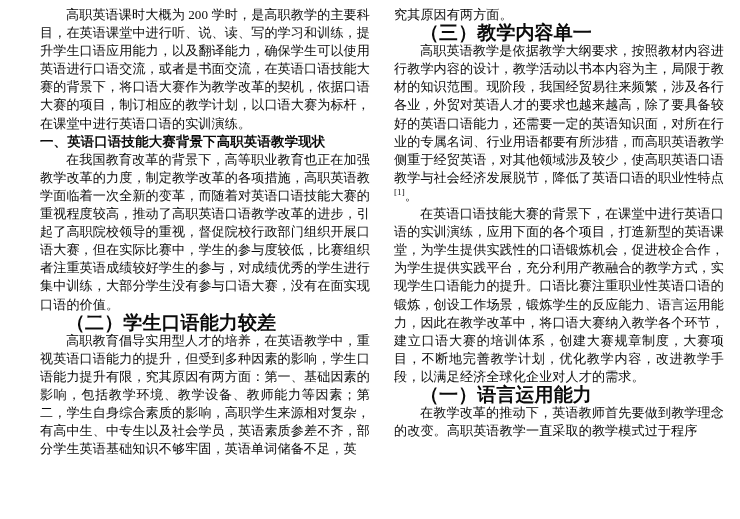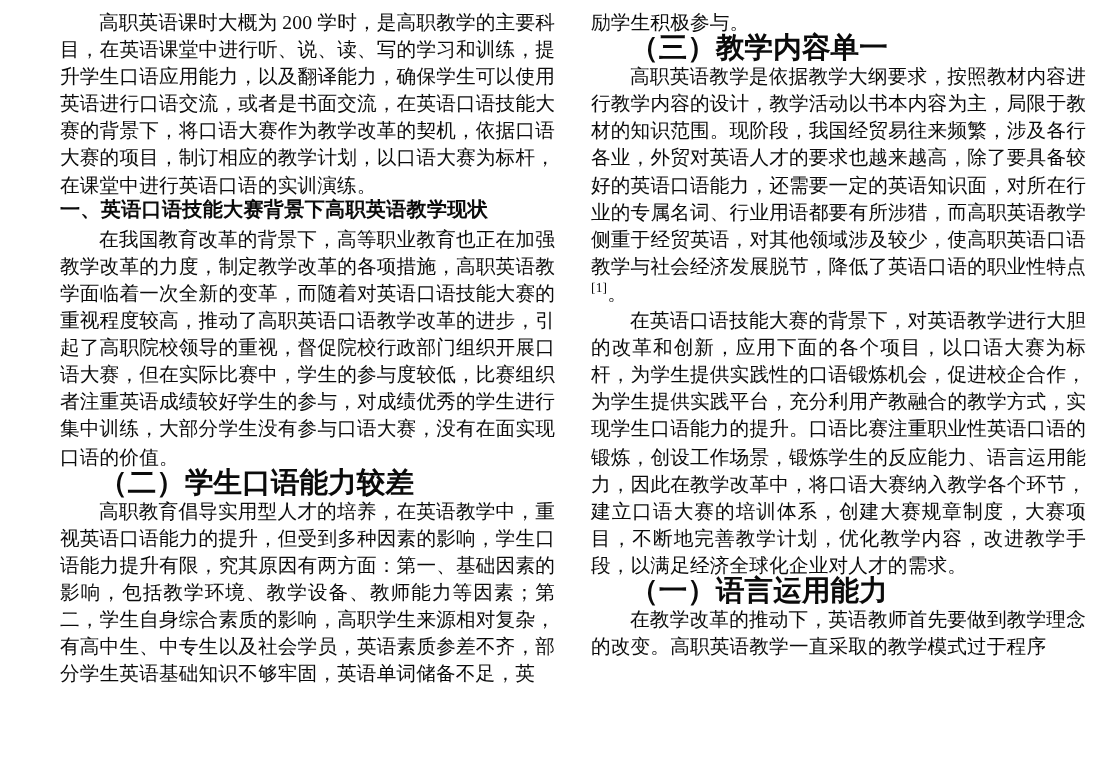--- a/index.html
+++ b/index.html
@@ -46,21 +46,20 @@
   .indent2 {
     text-indent: 26px;
   }
   .heading1 {
     font-size: 13.4px;
     line-height: 18.1px;
     font-weight: bold;
     text-indent: 0;
     letter-spacing: 0.2px;
     text-align: justify;
-    font-family: Liberation Mono, monospace;
   }
   .heading2 {
     font-size: 19px;
     line-height: 18.1px;
     text-indent: 26px;
     letter-spacing: 0.1px;
   }
   .sup {
     font-size: 9px;
     vertical-align: super;
@@ -74,21 +73,21 @@
 
   <div class="col col-left">
     <p class="para indent2">高职英语课时大概为 200 学时，是高职教学的主要科目，在英语课堂中进行听、说、读、写的学习和训练，提升学生口语应用能力，以及翻译能力，确保学生可以使用英语进行口语交流，或者是书面交流，在英语口语技能大赛的背景下，将口语大赛作为教学改革的契机，依据口语大赛的项目，制订相应的教学计划，以口语大赛为标杆，在课堂中进行英语口语的实训演练。</p>
     <h2 class="heading1">一、英语口语技能大赛背景下高职英语教学现状</h2>
     <p class="para indent2">在我国教育改革的背景下，高等职业教育也正在加强教学改革的力度，制定教学改革的各项措施，高职英语教学面临着一次全新的变革，而随着对英语口语技能大赛的重视程度较高，推动了高职英语口语教学改革的进步，引起了高职院校领导的重视，督促院校行政部门组织开展口语大赛，但在实际比赛中，学生的参与度较低，比赛组织者注重英语成绩较好学生的参与，对成绩优秀的学生进行集中训练，大部分学生没有参与口语大赛，没有在面实现口语的价值。</p>
     <h3 class="para heading2">（二）学生口语能力较差</h3>
     <p class="para indent2">高职教育倡导实用型人才的培养，在英语教学中，重视英语口语能力的提升，但受到多种因素的影响，学生口语能力提升有限，究其原因有两方面：第一、基础因素的影响，包括教学环境、教学设备、教师能力等因素；第二，学生自身综合素质的影响，高职学生来源相对复杂，有高中生、中专生以及社会学员，英语素质参差不齐，部分学生英语基础知识不够牢固，英语单词储备不足，英</p>
   </div>
 
   <div class="col col-right">
-    <p class="para">励学生积极参与。</p>
+    <p class="para">究其原因有两方面。</p>
     <h3 class="para heading2">（三）教学内容单一</h3>
     <p class="para indent2"><span>高职英语教学是依据教学大纲要求，按照教材内容进行教学内容的设计，教学活动以书本内容为主，局限于教材的知识范围。现阶段，我国经贸易往来频繁，涉及各行各业，外贸对英语人才的要求也越来越高，除了要具备较好的英语口语能力，还需要一定的英语知识面，对所在行业的专属名词、行业用语都要有所涉猎，而高职英语教学侧重于经贸英语，对其他领域涉及较少，使高职英语口语教学与社会经济发展脱节，降低了英语口语的职业性特点</span><span class="sup">[1]</span><span>。</span></p>
-    <p class="para indent2">在英语口语技能大赛的背景下，对英语教学进行大胆的改革和创新，应用下面的各个项目，以口语大赛为标杆，为学生提供实践性的口语锻炼机会，促进校企合作，为学生提供实践平台，充分利用产教融合的教学方式，实现学生口语能力的提升。口语比赛注重职业性英语口语的锻炼，创设工作场景，锻炼学生的反应能力、语言运用能力，因此在教学改革中，将口语大赛纳入教学各个环节，建立口语大赛的培训体系，创建大赛规章制度，大赛项目，不断地完善教学计划，优化教学内容，改进教学手段，以满足经济全球化企业对人才的需求。</p>
+    <p class="para indent2">在英语口语技能大赛的背景下，在课堂中进行英语口语的实训演练，应用下面的各个项目，打造新型的英语课堂，为学生提供实践性的口语锻炼机会，促进校企合作，为学生提供实践平台，充分利用产教融合的教学方式，实现学生口语能力的提升。口语比赛注重职业性英语口语的锻炼，创设工作场景，锻炼学生的反应能力、语言运用能力，因此在教学改革中，将口语大赛纳入教学各个环节，建立口语大赛的培训体系，创建大赛规章制度，大赛项目，不断地完善教学计划，优化教学内容，改进教学手段，以满足经济全球化企业对人才的需求。</p>
     <h3 class="para heading2">（一）语言运用能力</h3>
     <p class="para indent2">在教学改革的推动下，英语教师首先要做到教学理念的改变。高职英语教学一直采取的教学模式过于程序</p>
   </div>
 
 </div>
 
 </body></html>

